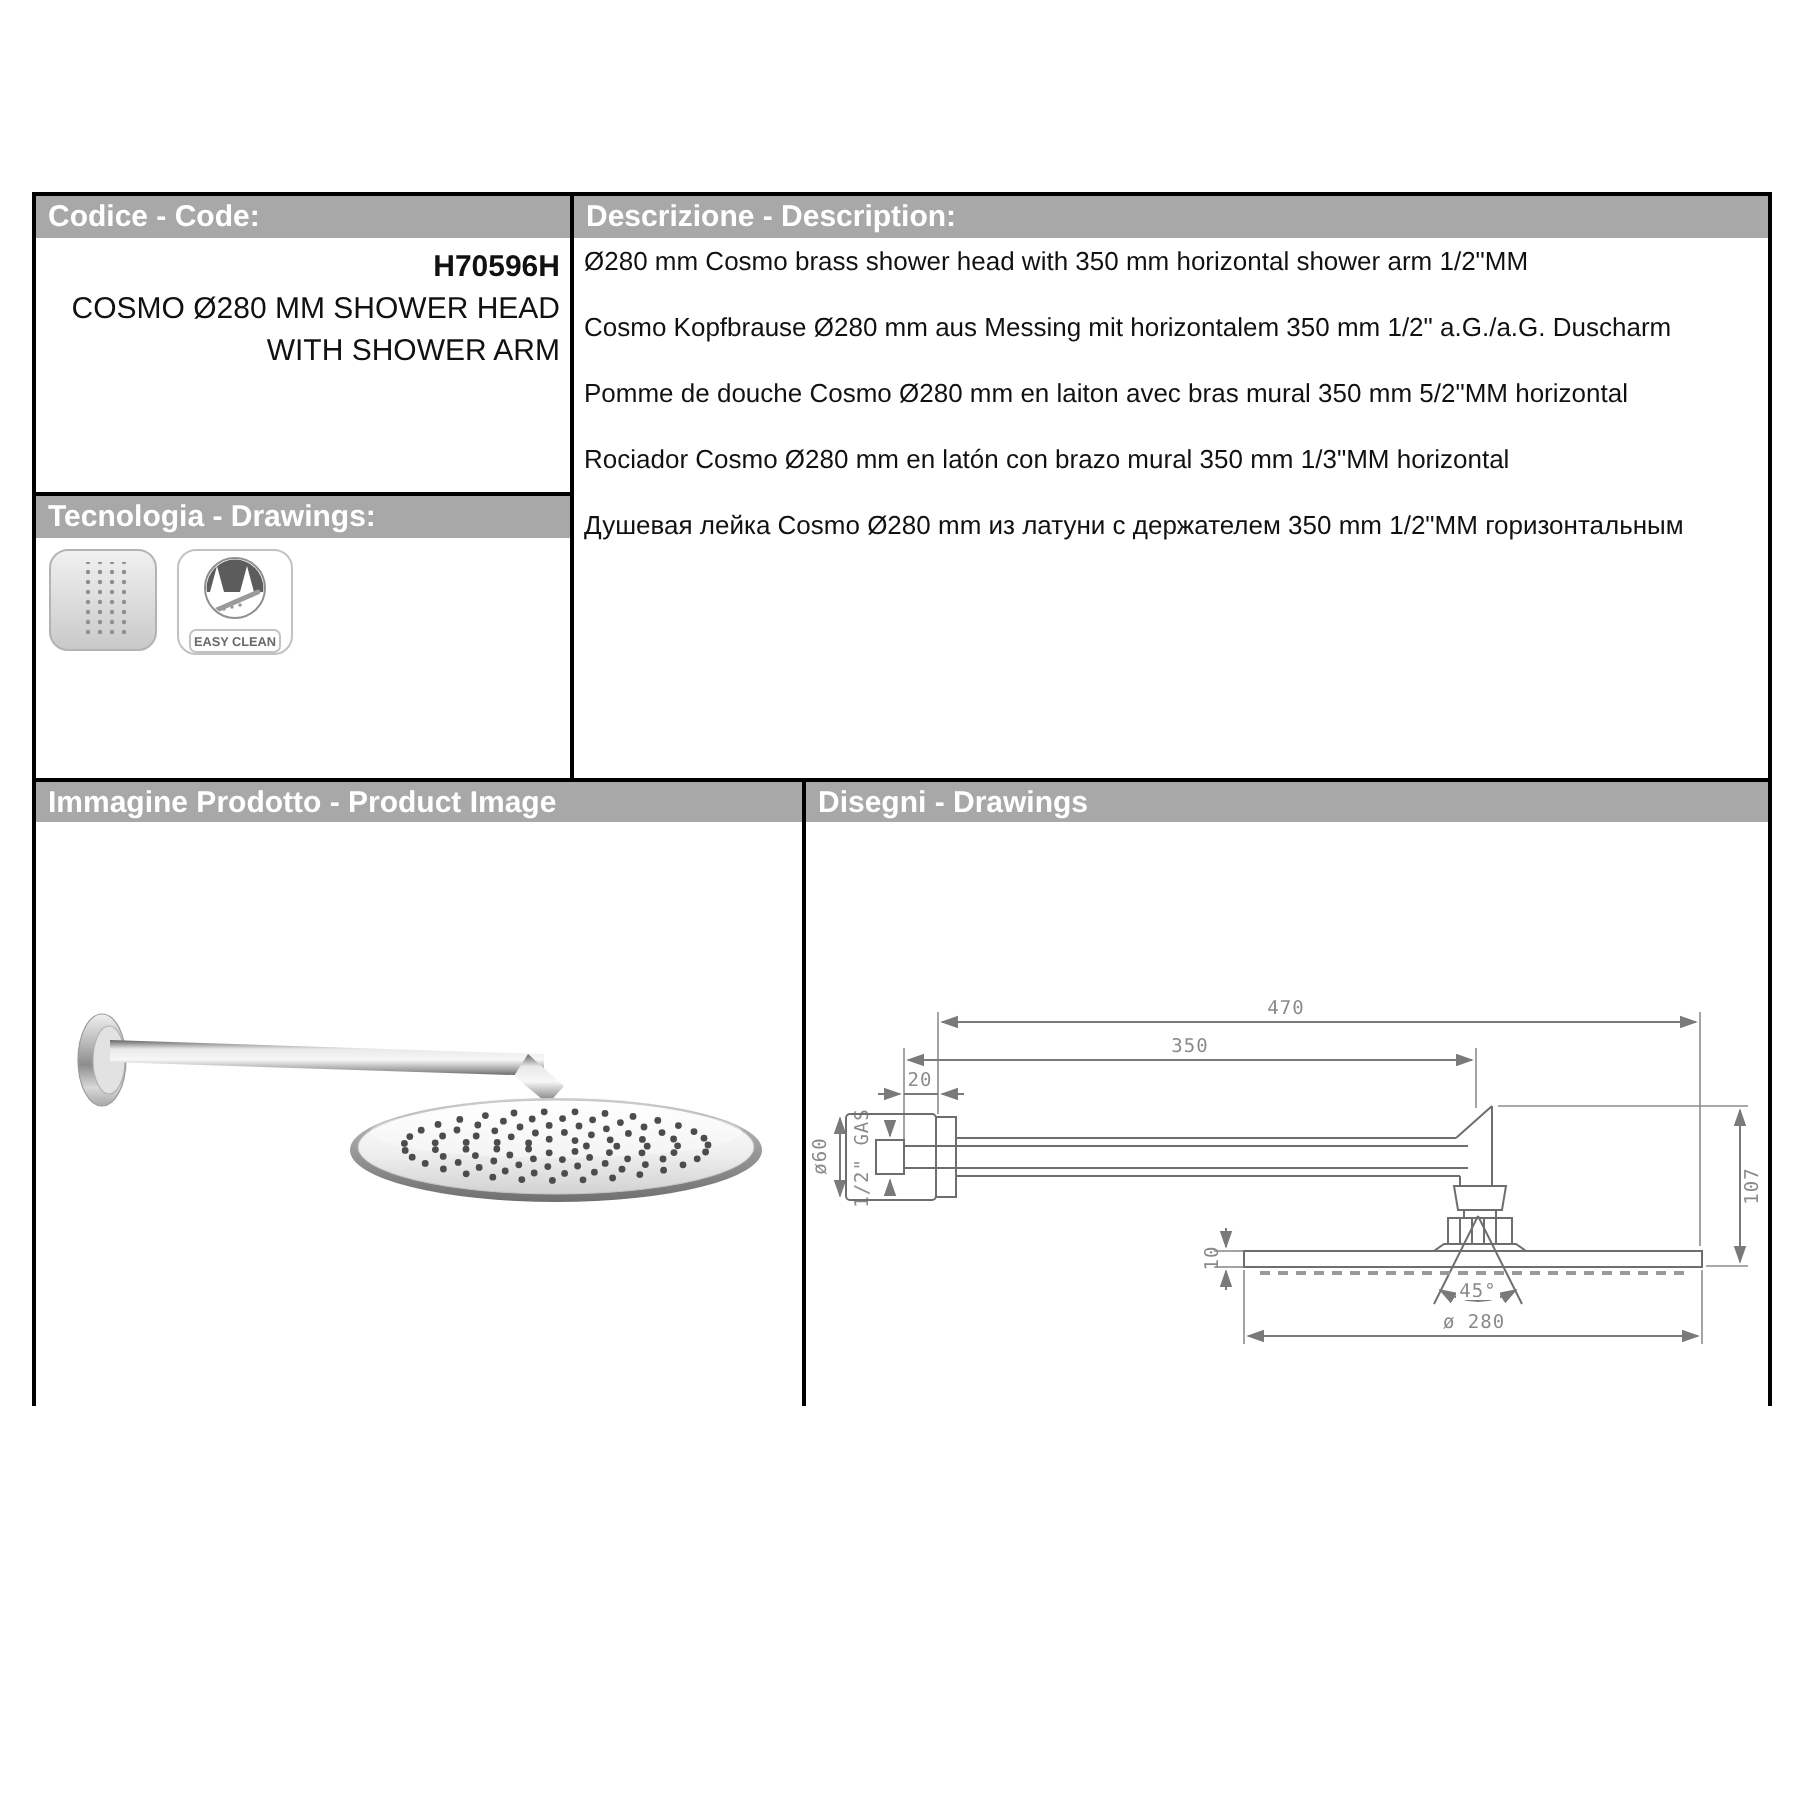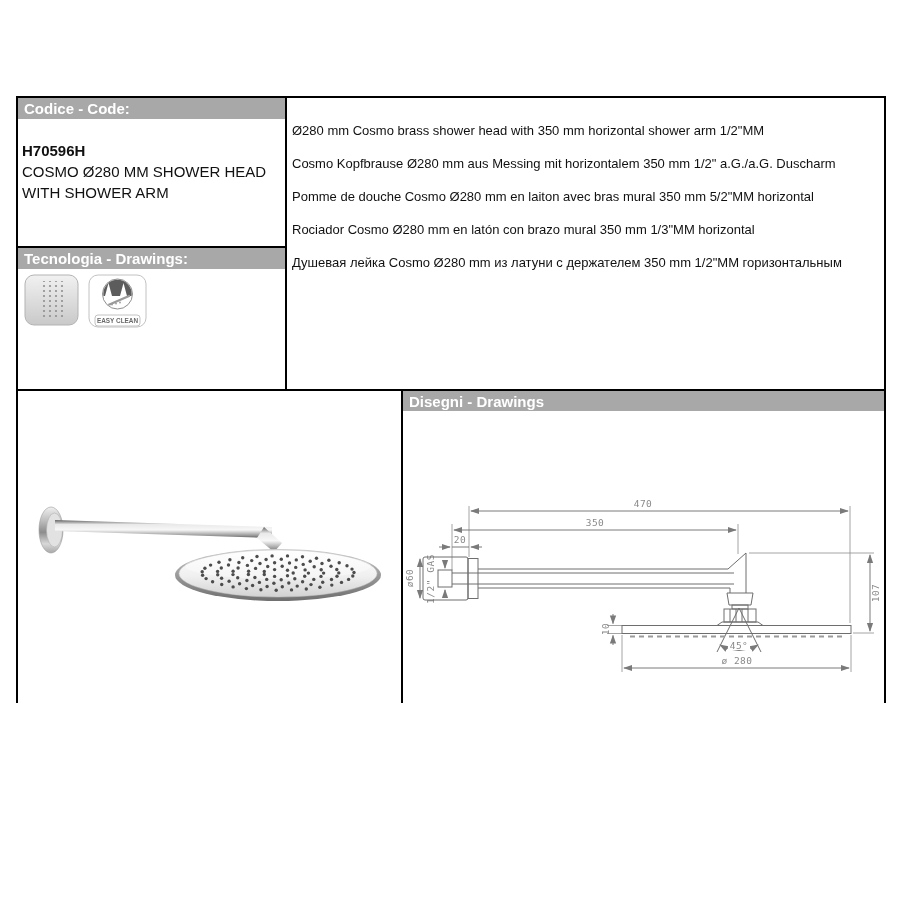--- a/index.html
+++ b/index.html
@@ -13,21 +13,21 @@
   #ln-tech{left:16px;top:246px;width:269px;height:2px;}
   #ln-mid{left:16px;top:389px;width:870px;height:2px;}
   #ln-divbot{left:401px;top:389px;width:2px;height:411px;}
   .hdr{position:absolute;background:#a8a8a8;color:#ffffff;font-weight:bold;font-size:15px;
        line-height:18px;padding:2px 0 0 6px;box-sizing:border-box;white-space:nowrap;overflow:hidden;}
   #hdr-code{left:18px;top:98px;width:267px;height:21px;}
   #hdr-desc{left:287px;top:98px;width:597px;height:21px;}
   #hdr-tech{left:18px;top:248px;width:267px;height:21px;}
   #hdr-img{left:18px;top:391px;width:383px;height:20px;}
   #hdr-drw{left:403px;top:391px;width:481px;height:20px;}
-  #code-block{position:absolute;left:22px;top:140px;width:258px;font-size:15px;line-height:21px;}
+  #code-block{position:absolute;left:22px;top:123px;width:258px;font-size:15px;line-height:21px;text-align:right;}
   #code-block .code{font-weight:bold;}
   #desc-block{position:absolute;left:292px;top:123px;width:582px;}
   #desc-block p{margin:0 0 18px 0;font-size:13px;line-height:15px;}
   .icon{position:absolute;}
   #tech-icon-1{left:24px;top:274px;}
   #tech-icon-2{left:88px;top:274px;}
   #photo{position:absolute;left:18px;top:412px;}
   #drawing{position:absolute;left:403px;top:411px;}
   .dimtxt{font-family:"DejaVu Sans Mono",monospace;font-size:9.5px;fill:#8a8a8a;letter-spacing:.5px;}
   .geo{stroke:#6e6e6e;stroke-width:1;fill:none;}
@@ -41,21 +41,23 @@
 
   <div class="hline" id="ln-top"></div>
   <div class="vline" id="ln-left"></div>
   <div class="vline" id="ln-right"></div>
   <div class="vline" id="ln-divtop"></div>
   <div class="hline" id="ln-tech"></div>
   <div class="hline" id="ln-mid"></div>
   <div class="vline" id="ln-divbot"></div>
 
   <div class="hdr" id="hdr-code">Codice - Code:</div>
+  <div class="hdr" id="hdr-desc">Descrizione - Description:</div>
   <div class="hdr" id="hdr-tech">Tecnologia - Drawings:</div>
+  <div class="hdr" id="hdr-img">Immagine Prodotto - Product Image</div>
   <div class="hdr" id="hdr-drw">Disegni - Drawings</div>
 
   <div id="code-block">
     <div class="code">H70596H</div>
     <div>COSMO Ø280 MM SHOWER HEAD WITH SHOWER ARM</div>
   </div>
 
   <div id="desc-block">
     <p>Ø280 mm Cosmo brass shower head with 350 mm horizontal shower arm 1/2"MM</p>
     <p>Cosmo Kopfbrause Ø280 mm aus Messing mit horizontalem 350 mm 1/2" a.G./a.G. Duscharm</p>

